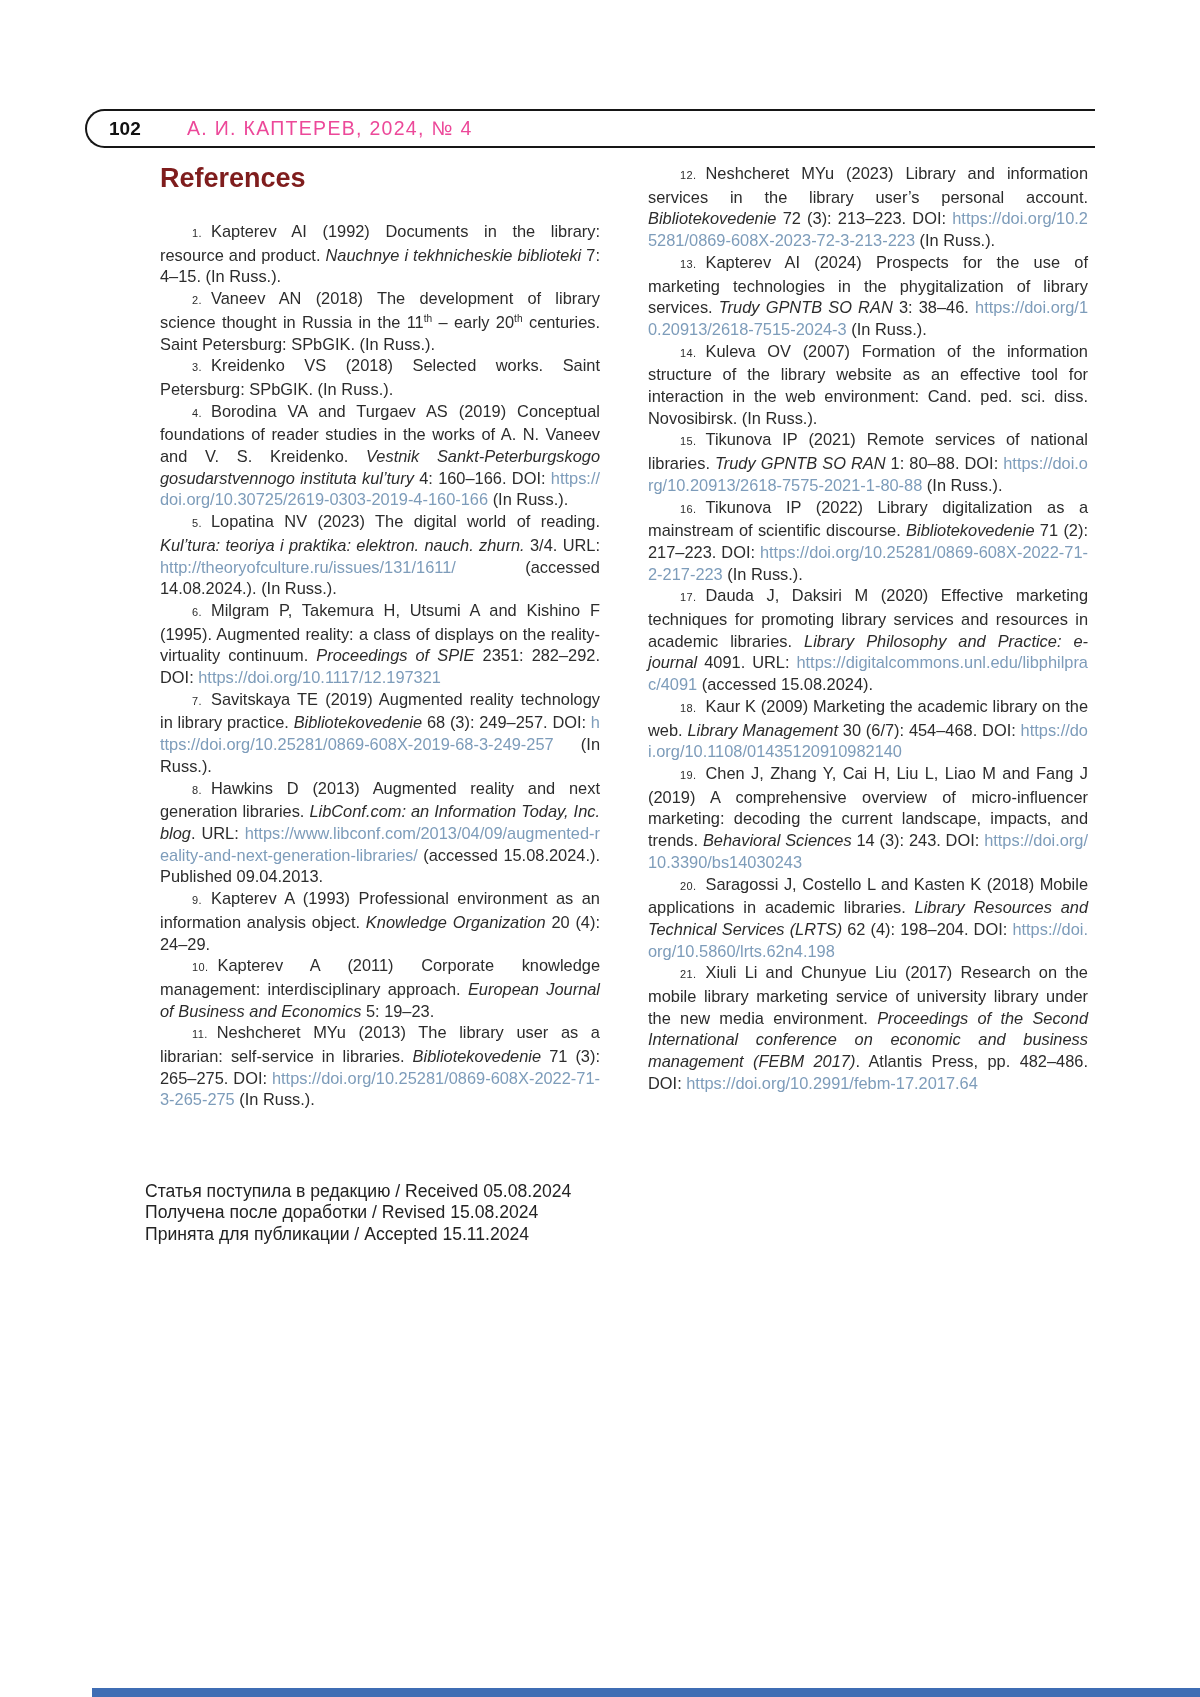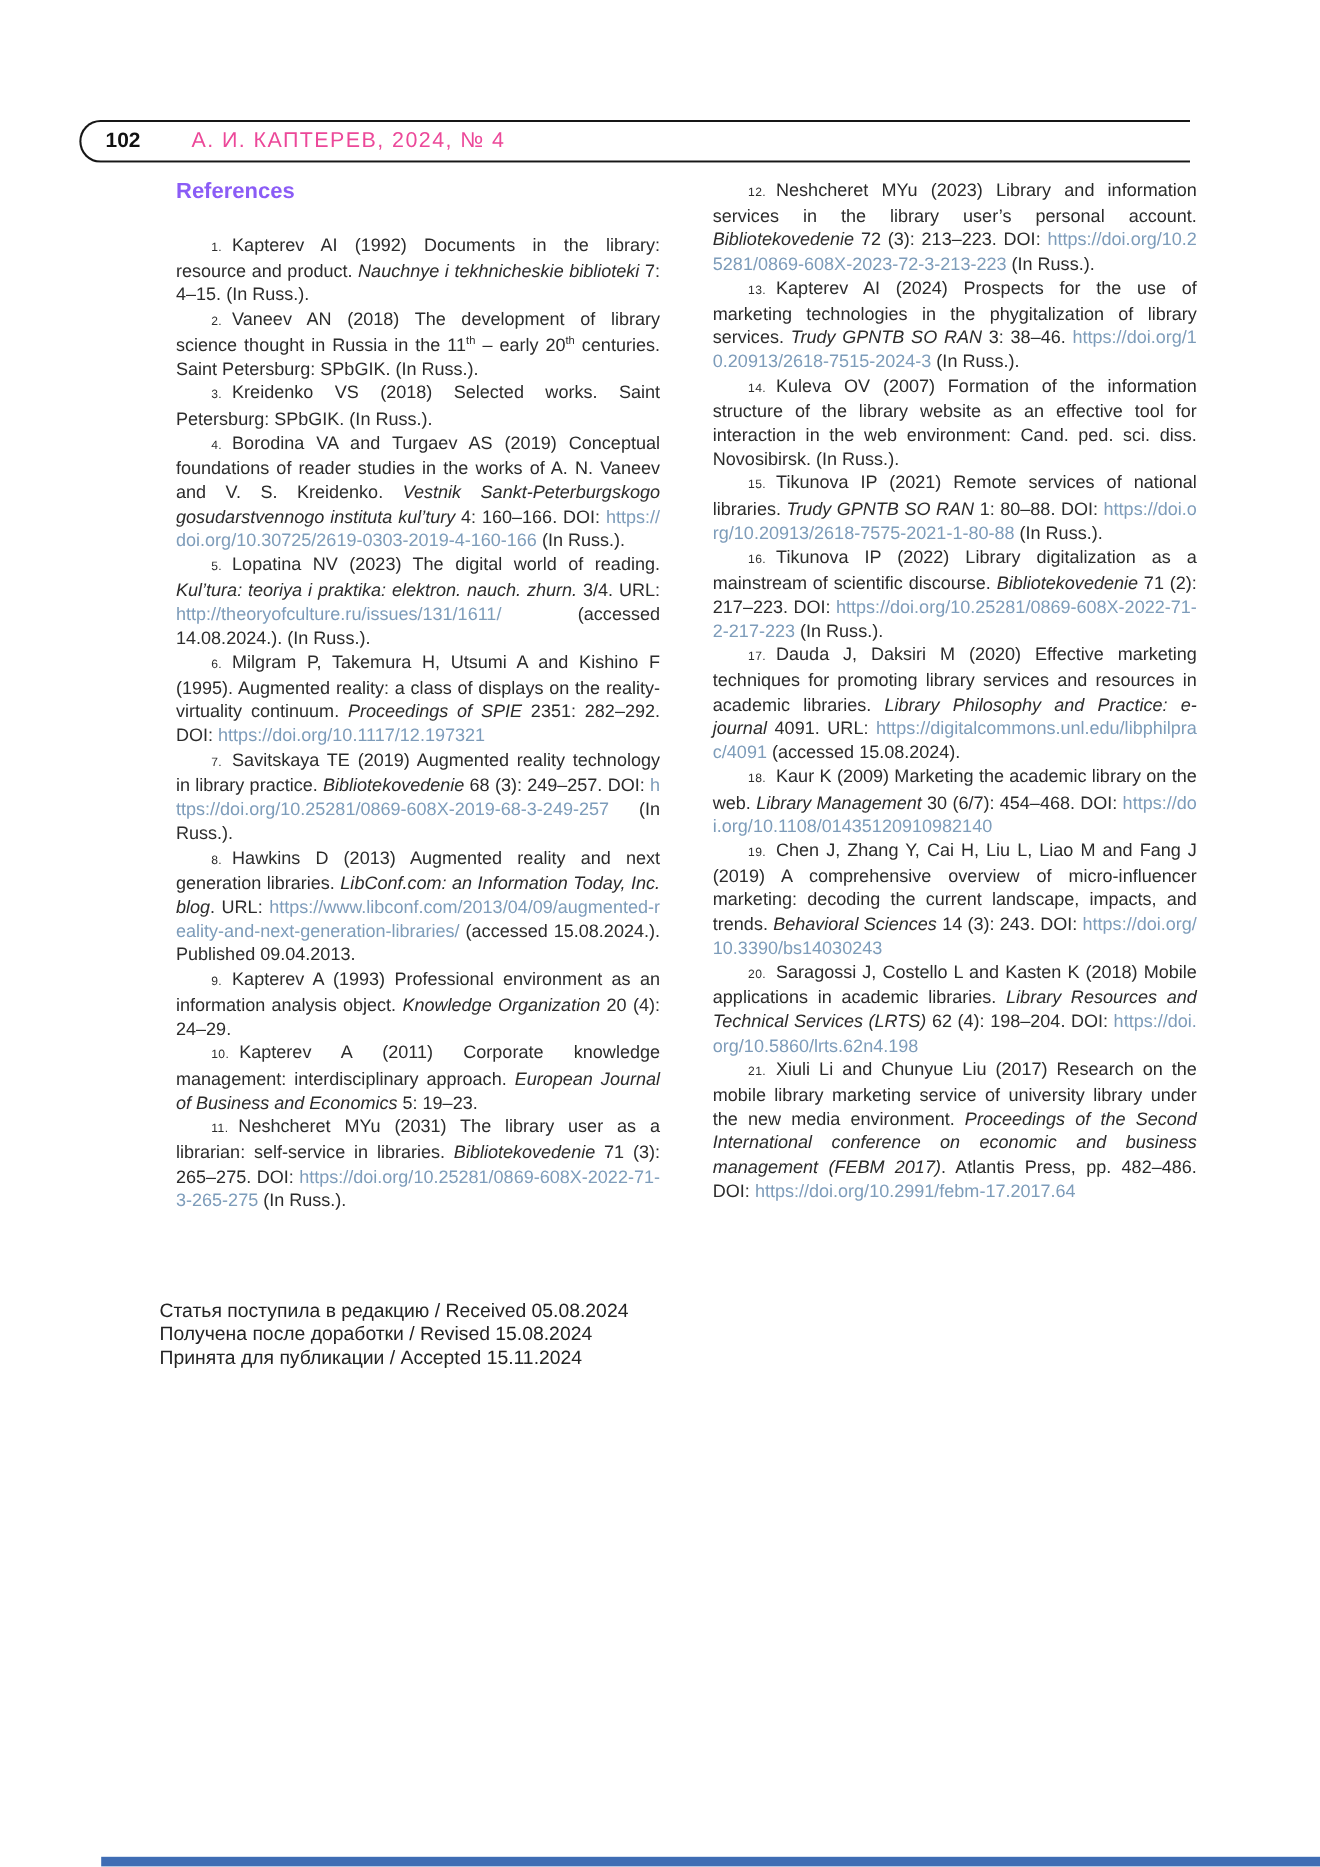--- a/index.html
+++ b/index.html
@@ -13,21 +13,21 @@
     position:relative;
     width:1200px;height:1697px;
     margin:0 auto;
     background:#ffffff;
     overflow:hidden;
     font-family:"Liberation Sans","DejaVu Sans",sans-serif;
     color:var(--text);
   }
   
   .header-box{
-    position:absolute;left:72px;top:109px;
+    position:absolute;left:85px;top:109px;
     width:1010px;height:39px;
     border:2.5px solid var(--header-rule);
     border-right:none;
     border-radius:21px 0 0 21px;
     box-sizing:border-box;
     display:flex;align-items:center;
     background:#fff;
   }
   .page-num{
     font-size:19px;font-weight:700;
@@ -40,22 +40,22 @@
     white-space:nowrap;
   }
   
   .content{
     position:absolute;left:160px;top:163px;
     width:928px;
     display:flex;gap:48px;
   }
   .col{width:440px;}
   .refs-heading{
-    font-size:20px;font-weight:700;
-    margin:0 0 27px 0;color:#8b5cf6;
+    font-size:27px;font-weight:700;
+    margin:0 0 27px 0;color:#7f1d1d;
   }
   .ref{
     margin:0;
     font-size:16.4px;line-height:21.7px;
     text-align:justify;
     text-indent:32px;
     color:var(--text);
   }
   .ref .ref-num{
     font-size:11px;
@@ -100,21 +100,21 @@
       <p class="ref"><span class="ref-num">1.</span><span>Kapterev AI (1992) Documents in the library: resource and product. </span><span class="it">Nauchnye i tekhnicheskie biblioteki</span><span> 7: 4–15. (In Russ.).</span></p>
       <p class="ref"><span class="ref-num">2.</span><span>Vaneev AN (2018) The development of library science thought in Russia in the 11</span><span class="sup">th</span><span> – early 20</span><span class="sup">th</span><span> centuries. Saint Petersburg: SPbGIK. (In Russ.).</span></p>
       <p class="ref"><span class="ref-num">3.</span><span>Kreidenko VS (2018) Selected works. Saint Petersburg: SPbGIK. (In Russ.).</span></p>
       <p class="ref"><span class="ref-num">4.</span><span>Borodina VA and Turgaev AS (2019) Conceptual foundations of reader studies in the works of A. N. Vaneev and V. S. Kreidenko. </span><span class="it">Vestnik Sankt-Peterburgskogo gosudarstvennogo instituta kul’tury</span><span> 4: 160–166. DOI: </span><a href="#">https://doi.org/10.30725/2619-0303-2019-4-160-166</a><span> (In Russ.).</span></p>
       <p class="ref"><span class="ref-num">5.</span><span>Lopatina NV (2023) The digital world of reading. </span><span class="it">Kul’tura: teoriya i praktika: elektron. nauch. zhurn.</span><span> 3/4. URL: </span><a href="#">http://theoryofculture.ru/issues/131/1611/</a><span> (accessed 14.08.2024.). (In Russ.).</span></p>
       <p class="ref"><span class="ref-num">6.</span><span>Milgram P, Takemura H, Utsumi A and Kishino F (1995). Augmented reality: a class of displays on the reality-virtuality continuum. </span><span class="it">Proceedings of SPIE</span><span> 2351: 282–292. DOI: </span><a href="#">https://doi.org/10.1117/12.197321</a></p>
       <p class="ref"><span class="ref-num">7.</span><span>Savitskaya TE (2019) Augmented reality technology in library practice. </span><span class="it">Bibliotekovedenie</span><span> 68 (3): 249–257. DOI: </span><a href="#">https://doi.org/10.25281/0869-608X-2019-68-3-249-257</a><span> (In Russ.).</span></p>
       <p class="ref"><span class="ref-num">8.</span><span>Hawkins D (2013) Augmented reality and next generation libraries. </span><span class="it">LibConf.com: an Information Today, Inc. blog</span><span>. URL: </span><a href="#">https://www.libconf.com/2013/04/09/augmented-reality-and-next-generation-libraries/</a><span> (accessed 15.08.2024.). Published 09.04.2013.</span></p>
       <p class="ref"><span class="ref-num">9.</span><span>Kapterev A (1993) Professional environment as an information analysis object. </span><span class="it">Knowledge Organization</span><span> 20 (4): 24–29.</span></p>
       <p class="ref"><span class="ref-num">10.</span><span>Kapterev A (2011) Corporate knowledge management: interdisciplinary approach. </span><span class="it">European Journal of Business and Economics</span><span> 5: 19–23.</span></p>
-      <p class="ref"><span class="ref-num">11.</span><span>Neshcheret MYu (2031) The library user as a librarian: self-service in libraries. </span><span class="it">Bibliotekovedenie</span><span> 71 (3): 265–275. DOI: </span><a href="#">https://doi.org/10.25281/0869-608X-2022-71-3-265-275</a><span> (In Russ.).</span></p>
+      <p class="ref"><span class="ref-num">11.</span><span>Neshcheret MYu (2013) The library user as a librarian: self-service in libraries. </span><span class="it">Bibliotekovedenie</span><span> 71 (3): 265–275. DOI: </span><a href="#">https://doi.org/10.25281/0869-608X-2022-71-3-265-275</a><span> (In Russ.).</span></p>
     </div>
     <div class="col">
       <p class="ref"><span class="ref-num">12.</span><span>Neshcheret MYu (2023) Library and information services in the library user’s personal account. </span><span class="it">Bibliotekovedenie</span><span> 72 (3): 213–223. DOI: </span><a href="#">https://doi.org/10.25281/0869-608X-2023-72-3-213-223</a><span> (In Russ.).</span></p>
       <p class="ref"><span class="ref-num">13.</span><span>Kapterev AI (2024) Prospects for the use of marketing technologies in the phygitalization of library services. </span><span class="it">Trudy GPNTB SO RAN</span><span> 3: 38–46. </span><a href="#">https://doi.org/10.20913/2618-7515-2024-3</a><span> (In Russ.).</span></p>
       <p class="ref"><span class="ref-num">14.</span><span>Kuleva OV (2007) Formation of the information structure of the library website as an effective tool for interaction in the web environment: Cand. ped. sci. diss. Novosibirsk. (In Russ.).</span></p>
       <p class="ref"><span class="ref-num">15.</span><span>Tikunova IP (2021) Remote services of national libraries. </span><span class="it">Trudy GPNTB SO RAN</span><span> 1: 80–88. DOI: </span><a href="#">https://doi.org/10.20913/2618-7575-2021-1-80-88</a><span> (In Russ.).</span></p>
       <p class="ref"><span class="ref-num">16.</span><span>Tikunova IP (2022) Library digitalization as a mainstream of scientific discourse. </span><span class="it">Bibliotekovedenie</span><span> 71 (2): 217–223. DOI: </span><a href="#">https://doi.org/10.25281/0869-608X-2022-71-2-217-223</a><span> (In Russ.).</span></p>
       <p class="ref"><span class="ref-num">17.</span><span>Dauda J, Daksiri M (2020) Effective marketing techniques for promoting library services and resources in academic libraries. </span><span class="it">Library Philosophy and Practice: e-journal</span><span> 4091. URL: </span><a href="#">https://digitalcommons.unl.edu/libphilprac/4091</a><span> (accessed 15.08.2024).</span></p>
       <p class="ref"><span class="ref-num">18.</span><span>Kaur K (2009) Marketing the academic library on the web. </span><span class="it">Library Management</span><span> 30 (6/7): 454–468. DOI: </span><a href="#">https://doi.org/10.1108/01435120910982140</a></p>
       <p class="ref"><span class="ref-num">19.</span><span>Chen J, Zhang Y, Cai H, Liu L, Liao M and Fang J (2019) A comprehensive overview of micro-influencer marketing: decoding the current landscape, impacts, and trends. </span><span class="it">Behavioral Sciences</span><span> 14 (3): 243. DOI: </span><a href="#">https://doi.org/10.3390/bs14030243</a></p>

